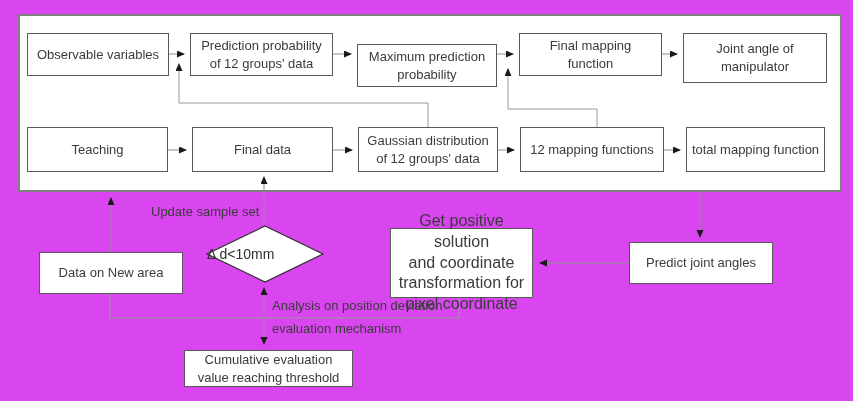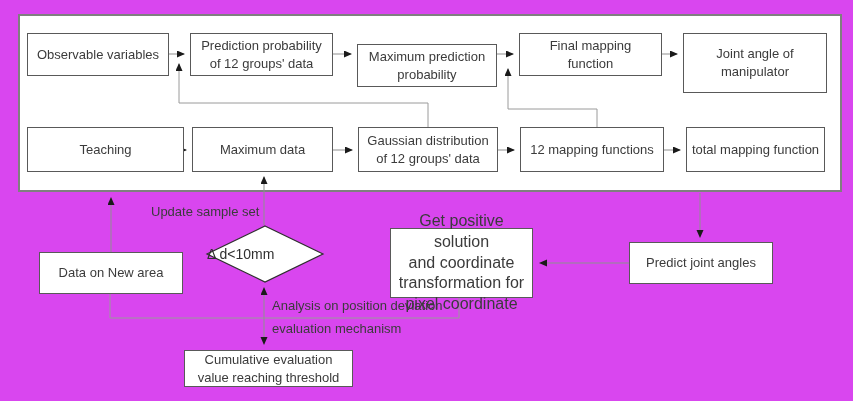--- a/index.html
+++ b/index.html
@@ -43,23 +43,23 @@
     left:207px;top:246px;width:117px;
     text-align:left;
     font-size:14px;color:#2f2f2f;
     z-index:3;
   }
   
   .b-observable{left:27px;top:33px;width:142px;height:43px;}
   .b-prediction{left:190px;top:33px;width:143px;height:43px;}
   .b-maximum{left:357px;top:33px;width:140px;height:43px;margin-top:11px;}
   .b-finalmap{left:519px;top:33px;width:143px;height:43px;}
-  .b-jointangle{left:683px;top:33px;width:144px;height:60px;}
+  .b-jointangle{left:683px;top:33px;width:144px;height:50px;}
   
-  .b-teaching{left:27px;top:127px;width:157px;height:45px;}
+  .b-teaching{left:27px;top:127px;width:141px;height:45px;}
   .b-sampledata{left:192px;top:127px;width:141px;height:45px;}
   .b-gaussian{left:358px;top:127px;width:140px;height:45px;}
   .b-12mapping{left:520px;top:127px;width:144px;height:45px;}
   .b-totalmap{left:686px;top:127px;width:139px;height:45px;}
   
   .b-datanew{left:39px;top:252px;width:144px;height:42px;}
   .b-getpositive{left:390px;top:228px;width:143px;height:70px;font-size:16px;line-height:1.3;}
   .b-predictjoint{left:629px;top:242px;width:144px;height:42px;}
   .b-cumulative{left:184px;top:350px;width:169px;height:37px;}
   
@@ -109,21 +109,21 @@
   <div class="box b-prediction">Prediction probability
 of 12 groups' data</div>
   <div class="box b-maximum">Maximum prediction
 probability</div>
   <div class="box b-finalmap">Final mapping
 function</div>
   <div class="box b-jointangle">Joint angle of
 manipulator</div>
 
   <div class="box b-teaching">Teaching</div>
-  <div class="box b-sampledata">Maximum data</div>
+  <div class="box b-sampledata">Final data</div>
   <div class="box b-gaussian">Gaussian distribution
 of 12 groups' data</div>
   <div class="box b-12mapping">12 mapping functions</div>
   <div class="box b-totalmap">total mapping function</div>
 
   <div class="box b-datanew">Data on New area</div>
   <div class="box b-getpositive">Get positive solution
 and coordinate
 transformation for
 pixel coordinate</div>

